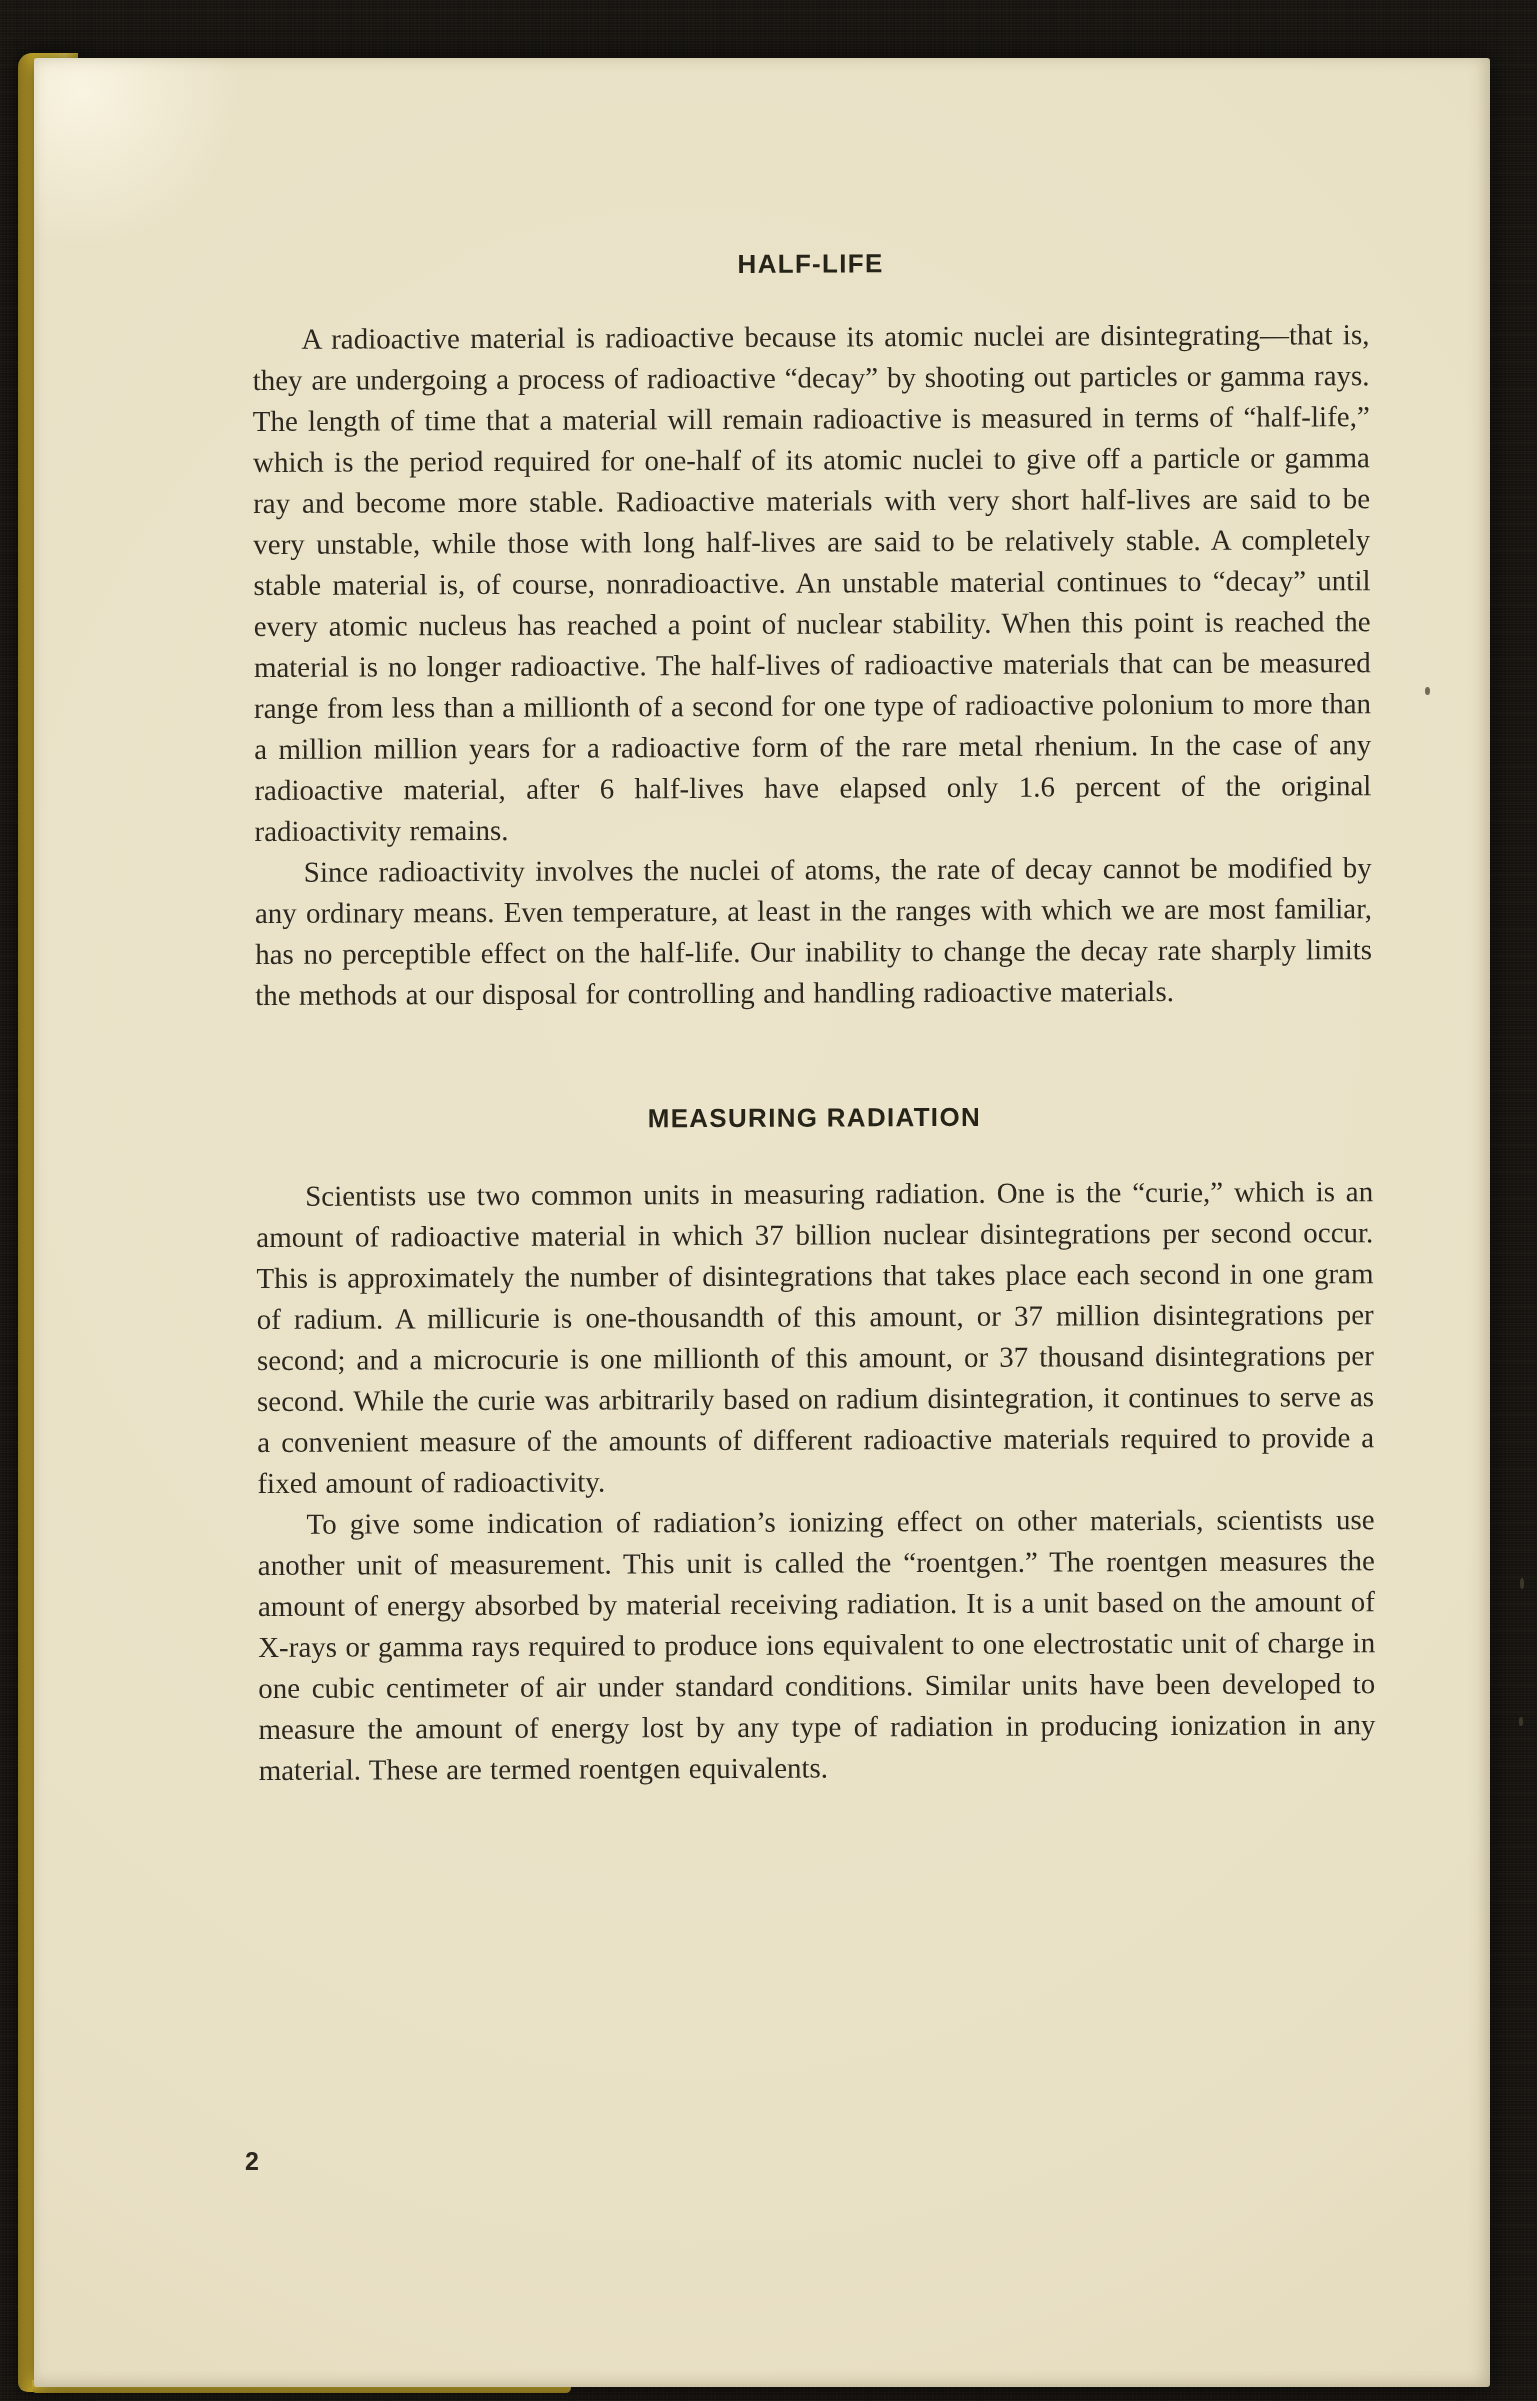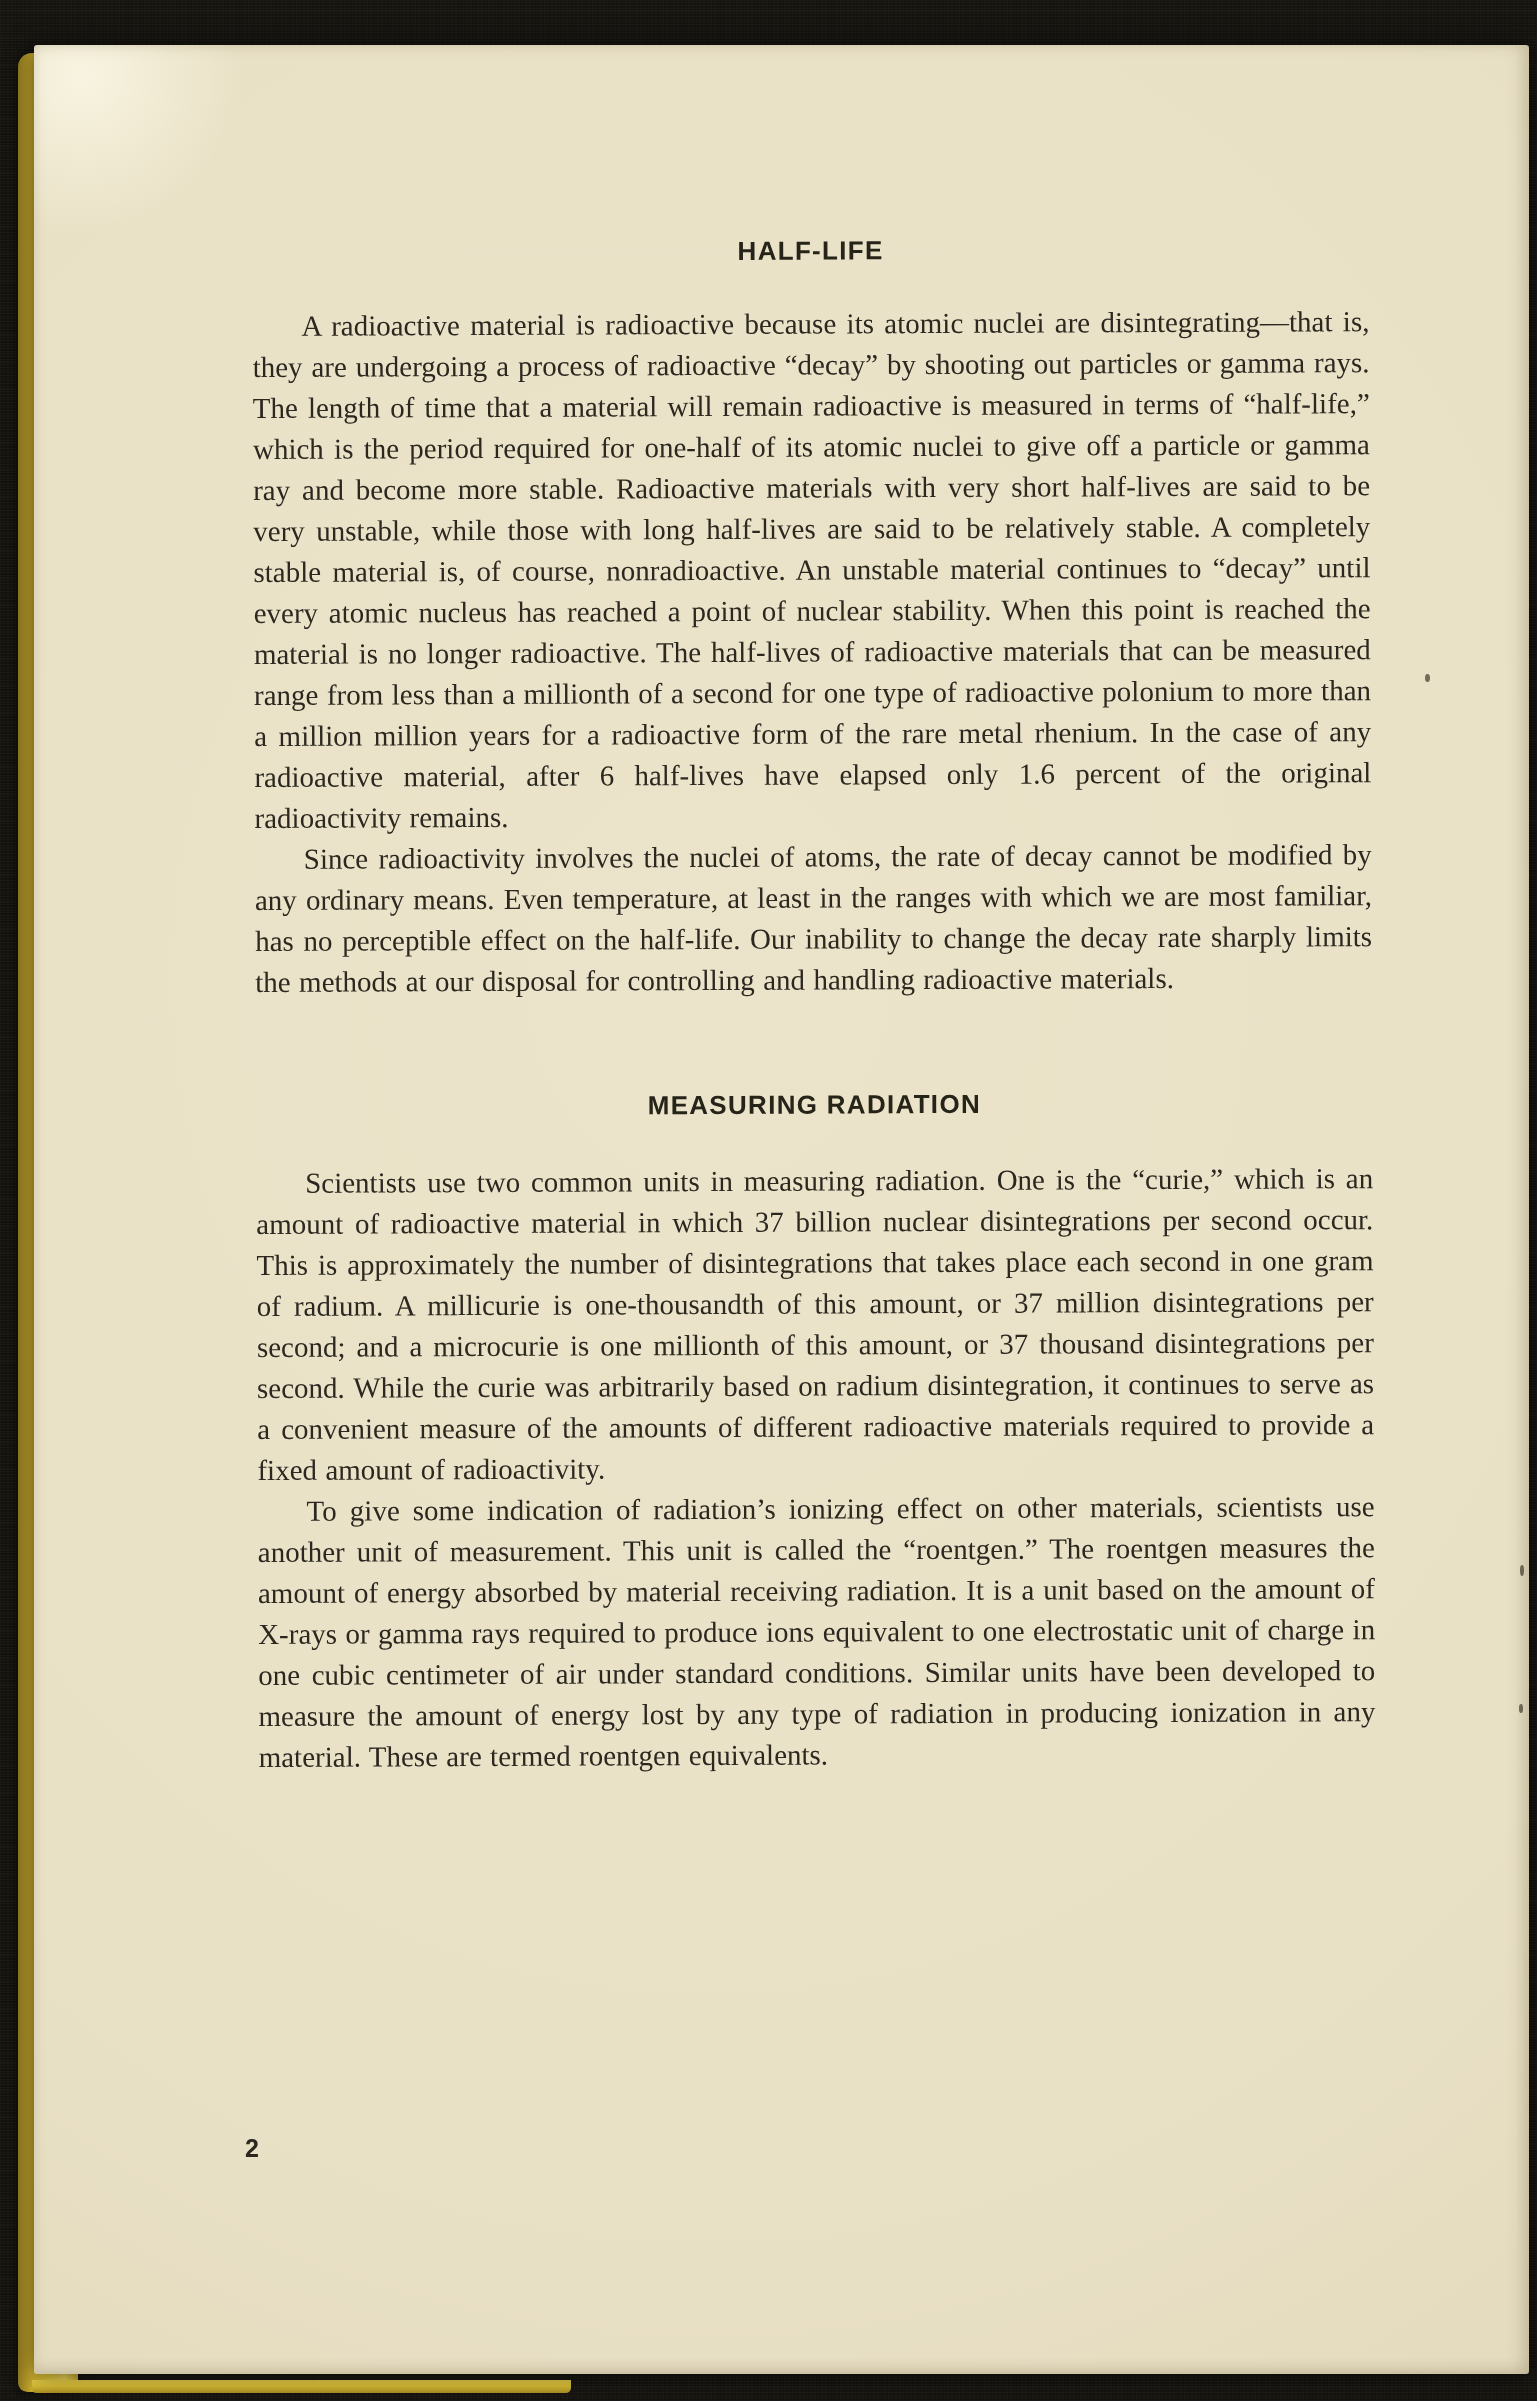--- a/index.html
+++ b/index.html
@@ -35,32 +35,31 @@
     width: 539px;
     height: 13px;
     background: linear-gradient(0deg, #a98e24 0%, #dcbf36 55%, #e9d04a 100%);
     border-radius: 0 0 5.3px 4.3px;
   }
 
   
   .page {
     position: absolute;
     left: 34px;
-    top: 45px;
+    top: 58px;
     width: 1456px;
     height: 2329px;
     border-radius: 3.2px;
     background:
       radial-gradient(circle 224px at 48px 32px, rgba(250,246,228,0.9) 0%, rgba(250,246,228,0) 70%),
       radial-gradient(ellipse 130% 95% at 45% 40%, #ece4ca 0%, #e9e1c6 55%, #e1d7b9 90%, #d6cba9 100%);
     box-shadow:
       0 0 24.6px rgba(0,0,0,0.65),
       inset -7.5px 0 15px rgba(90,76,44,0.18),
       inset 0 -5.3px 13px rgba(90,76,44,0.12);
-    padding-left: 39px;
   }
 
   .content {
     position: absolute;
     left: 218px;
     top: 188px;
     width: 1117px;
     transform: rotate(-0.25deg);
     transform-origin: top left;
     color: #2c2820;

